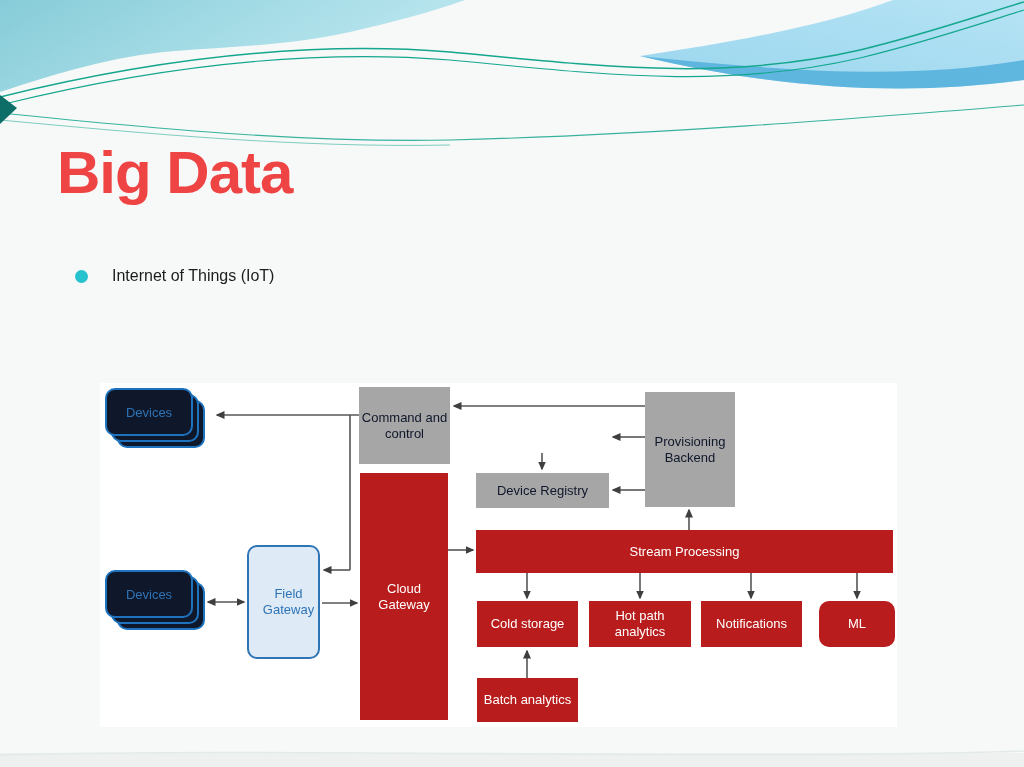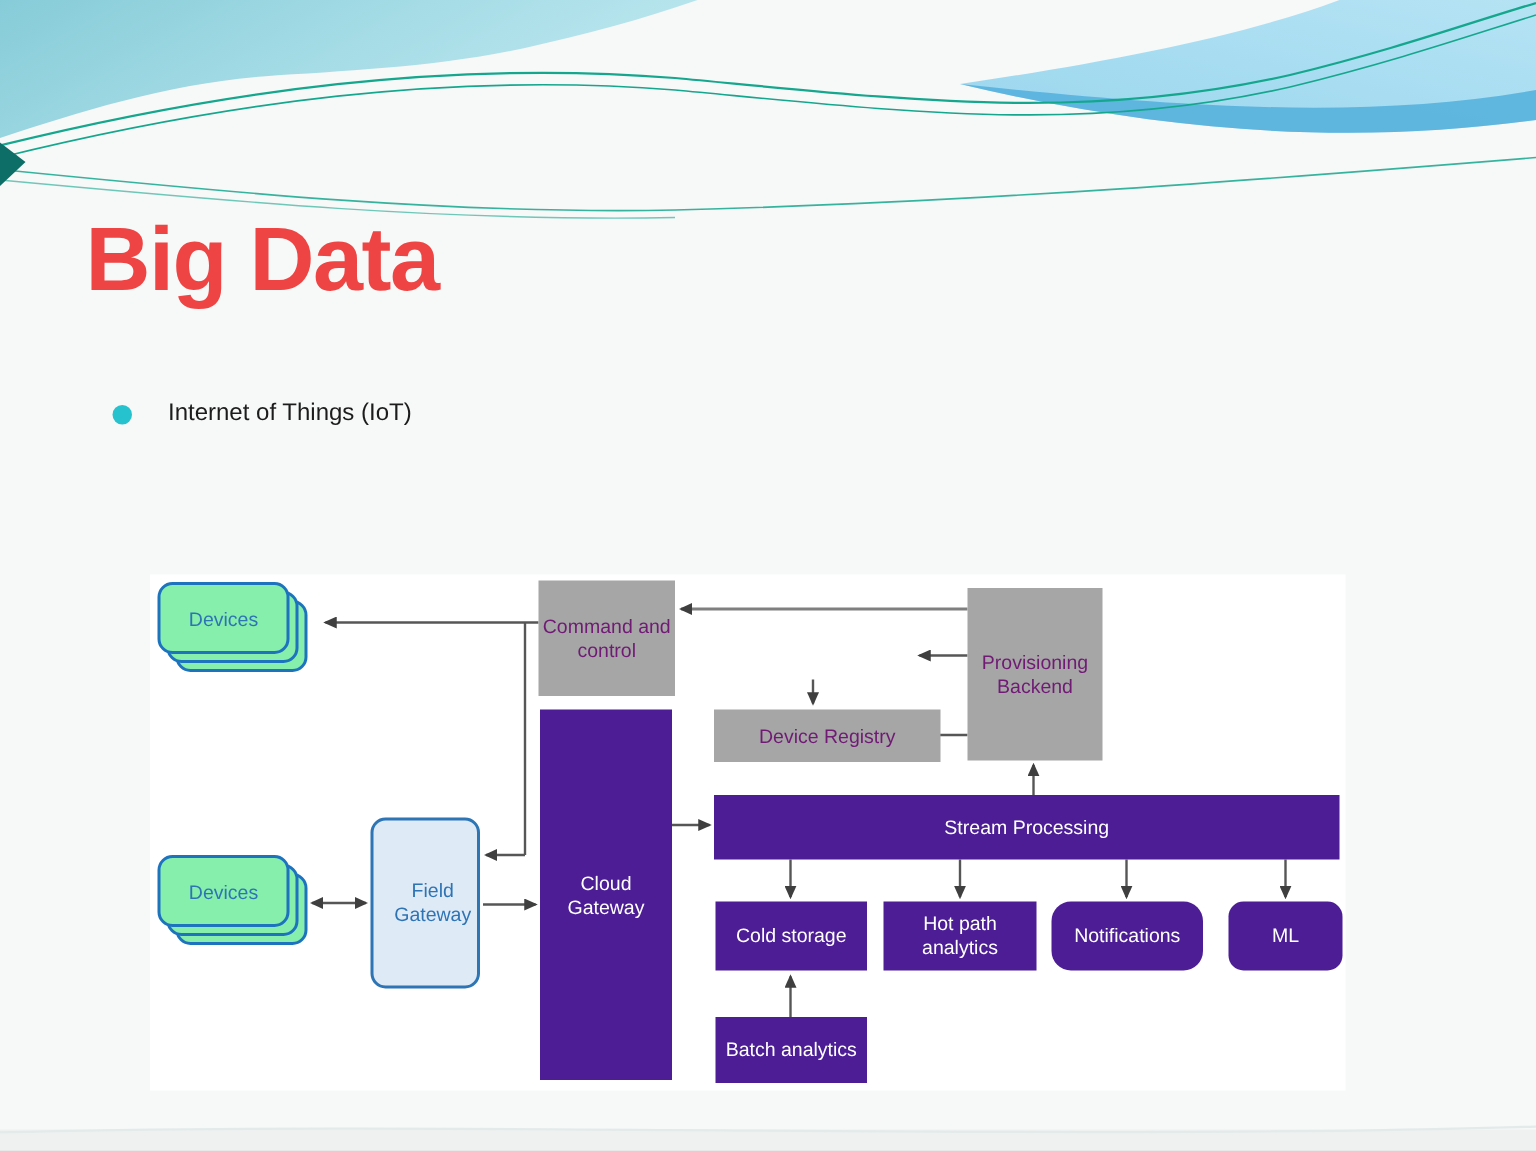--- a/index.html
+++ b/index.html
@@ -20,44 +20,44 @@
   .bullet-dot{width:13px;height:13px;border-radius:50%;background:#26C2CD;margin-right:24px;flex:none;}
   .bullet-text{font-size:16px;color:#1c1c1c;}
 
   .panel{position:absolute;left:100px;top:383px;width:797px;height:344px;background:#ffffff;}
 
   .box{
     position:absolute;box-sizing:border-box;
     display:flex;align-items:center;justify-content:center;text-align:center;
     font-size:13px;line-height:1.2;padding:2px;
   }
-  .blue{background:#4c1d95;color:#ffffff;}
-  .gray{background:#A6A6A6;color:#701a75;}
+  .blue{background:#b91c1c;color:#ffffff;}
+  .gray{background:#A6A6A6;color:#0f172a;}
   .lite{background:#DEEAF6;border:2px solid #2E75B6;border-radius:10px;color:#2E74B5;}
 
   
   .n-cmd{left:259px;top:4px;width:91px;height:77px;}
   .n-cloud{left:260px;top:90px;width:88px;height:247px;}
   .n-field{left:147px;top:162px;width:73px;height:114px;padding-left:12px;}
   .n-prov{left:376px;top:37px;width:133px;height:33px;}
-  .n-reg{left:376px;top:90px;width:151px;height:35px;}
+  .n-reg{left:376px;top:90px;width:133px;height:35px;}
   .n-app{left:545px;top:9px;width:90px;height:115px;}
   .n-stream{left:376px;top:147px;width:417px;height:43px;}
   .n-cold{left:377px;top:218px;width:101px;height:46px;}
   .n-hot{left:489px;top:218px;width:102px;height:46px;}
-  .n-notif{left:601px;top:218px;width:101px;height:46px;border-radius:13px;}
+  .n-notif{left:601px;top:218px;width:101px;height:46px;}
   .n-ml{left:719px;top:218px;width:76px;height:46px;border-radius:10px;}
   .n-batch{left:377px;top:295px;width:101px;height:44px;}
 
   .stack{position:absolute;width:102px;height:62px;}
   .s-top{left:5px;top:5px;}
   .s-bot{left:5px;top:187px;}
   .card{
     position:absolute;box-sizing:border-box;width:88px;height:48px;
-    background:#86efac;border:2.5px solid #1E73BE;border-radius:10px;
+    background:#0f172a;border:2.5px solid #1E73BE;border-radius:10px;
   }
   .c3{left:12px;top:12px;}
   .c2{left:6px;top:6px;}
   .c1{left:0;top:0;display:flex;align-items:center;justify-content:center;
       color:#2E74B5;font-size:13px;}
 
   .conn{position:absolute;left:0;top:0;pointer-events:none;}
 </style>
 </head>
 <body>

